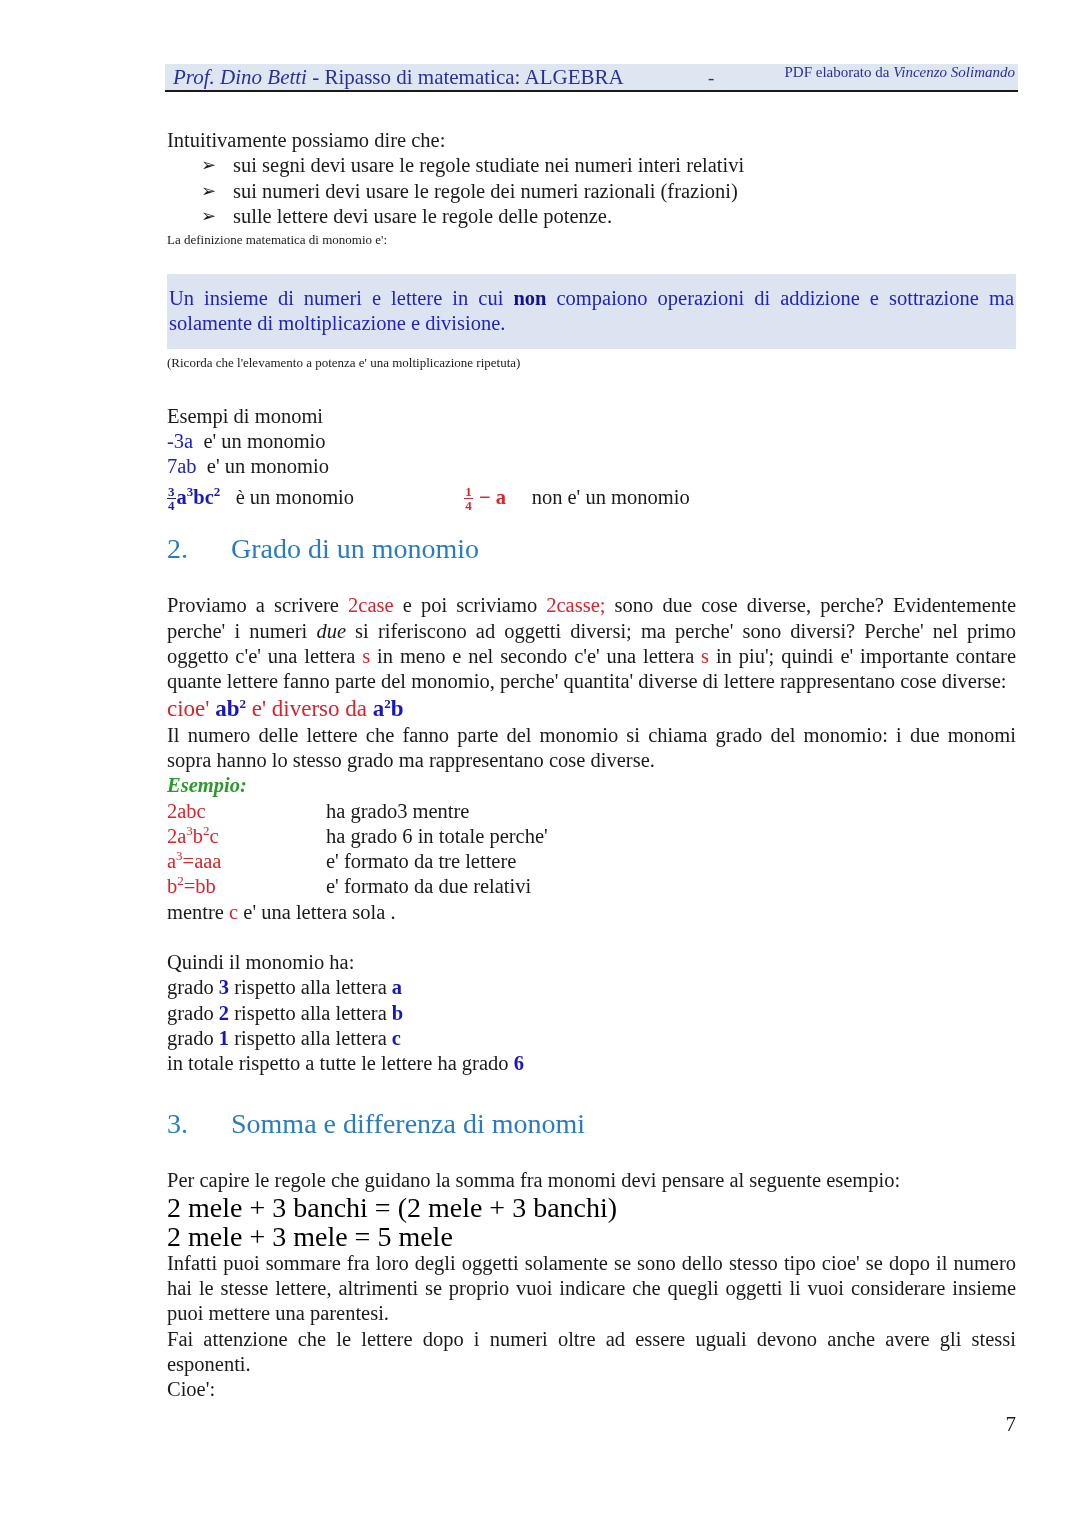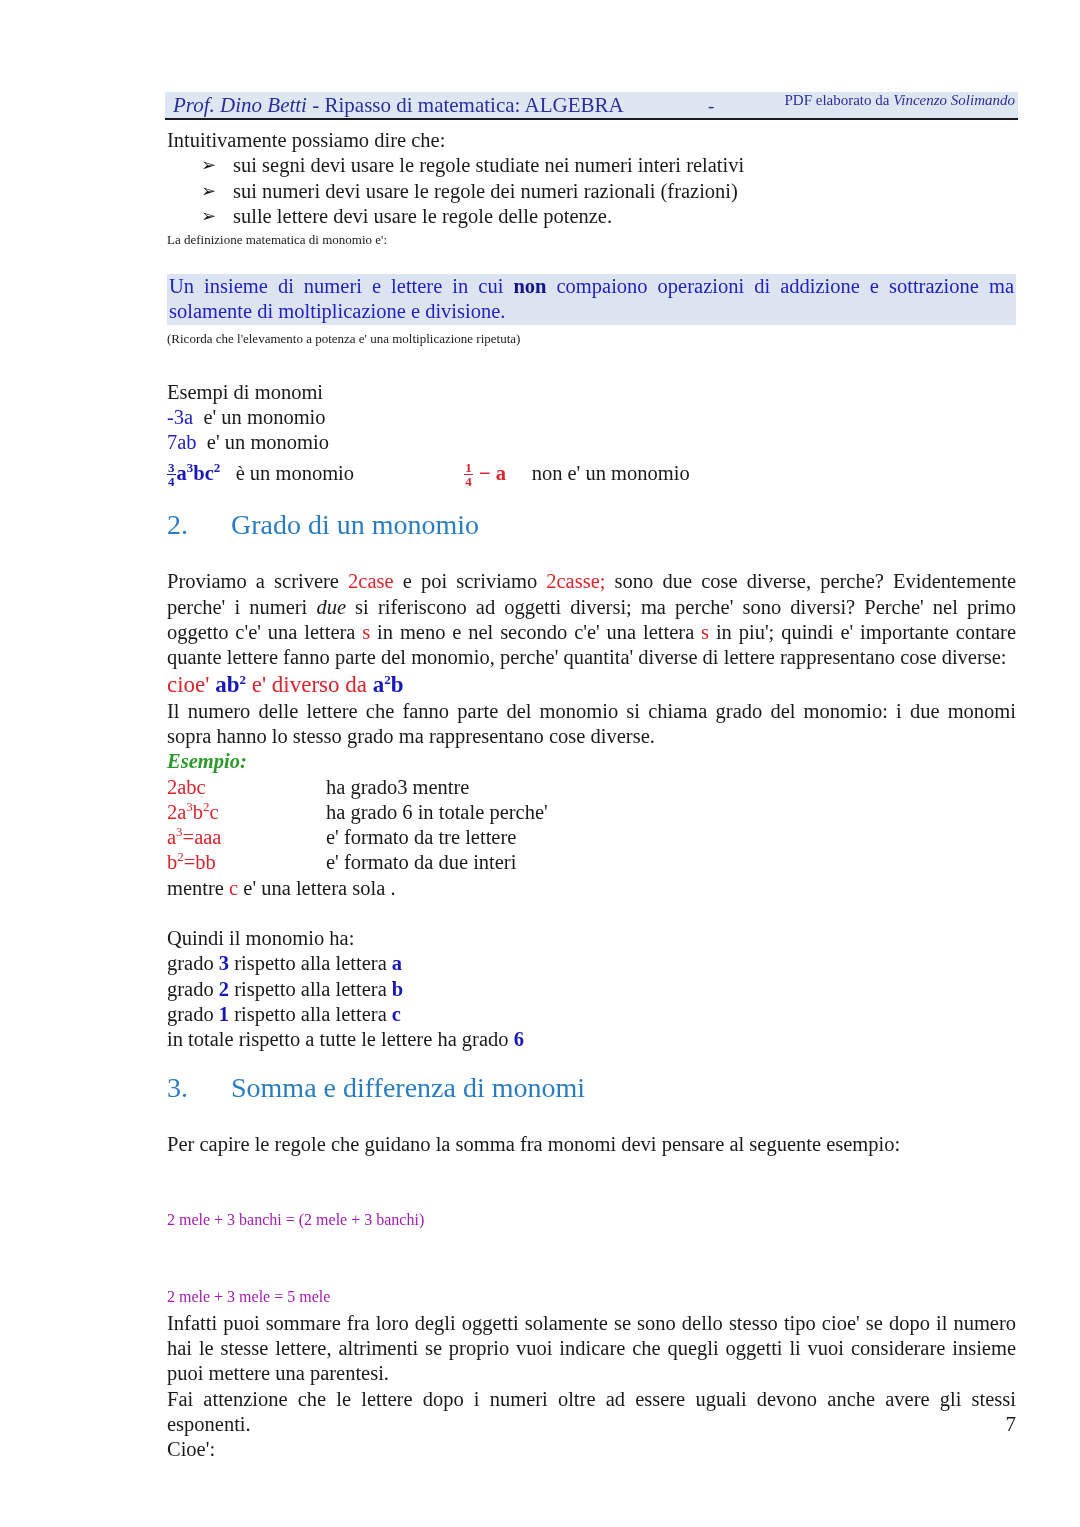--- a/index.html
+++ b/index.html
@@ -1,56 +1,56 @@
 <!DOCTYPE html>
 <html><head>
 <meta charset="utf-8">
 <style>
   html, body { margin: 0; padding: 0; background: #ffffff; }
   body { width: 1080px; height: 1527px; position: relative; overflow: hidden;
          font-family: "DejaVu Serif", "Liberation Serif", serif; color: #1a1a1a; }
 
   .header { position: absolute; left: 165px; top: 64px; width: 853px; height: 26px;
             background: #dde6f1; border-bottom: 2px solid #1a1a1a;
-            font-family: "Liberation Serif", serif; color: #2b2f9c; margin-top: 28px; }
+            font-family: "Liberation Serif", serif; color: #2b2f9c; }
   .header .h-left { position: absolute; left: 8px; top: 1px; font-size: 21px; white-space: nowrap; }
   .header .h-left i { font-style: italic; }
   .header .h-dash { position: absolute; left: 543px; top: 3px; font-size: 19px; }
   .header .h-right { position: absolute; right: 3px; top: 0; font-size: 15px; white-space: nowrap; }
 
   .page { position: absolute; left: 167px; top: 128px; width: 849px;
           font-family: "Liberation Serif", serif; font-size: 20.5px; line-height: 25.3px; }
   p { margin: 0; }
   .just { text-align: justify; }
   .blue { color: #2222c2; }
   .dblue { color: #1818b8; font-weight: bold; }
   .red { color: #d8242c; }
   .green { color: #2b9a2b; font-style: italic; font-weight: bold; }
 
   ul.arrows { list-style: none; margin: 0; padding: 0 0 0 34px; }
   ul.arrows li { position: relative; padding-left: 32px; }
   ul.arrows li .arrow { position: absolute; left: 0; top: 0; font-size: 18px; }
 
   .small { font-size: 13px; line-height: 22px; }
-  .defbox { background: #dce4f1; color: #2222c2; margin-top: 23px; padding: 0 2px; text-align: justify; }
+  .defbox { background: #dce4f1; color: #2222c2; margin-top: 23px; padding: 12px 2px; text-align: justify; }
 
   .frac { display: inline-flex; flex-direction: column; align-items: center; vertical-align: middle;
           font-size: 13px; line-height: 13px; font-weight: bold; margin-right: 1px; }
   .frac .num { border-bottom: 1.5px solid currentColor; padding: 0 1px; }
   sup { font-size: 13px; line-height: 0; vertical-align: 8px; }
 
   h2 { margin: 0; font-weight: normal; color: #2a7cc2; font-size: 28px; line-height: 34px;
        font-family: "Liberation Serif", serif; }
   h2 .num { display: inline-block; width: 64px; }
 
   .row { display: flex; gap: 31px; }
   .row .c1 { width: 128px; }
 
   .center-line { text-align: left; font-size: 23px; line-height: 28px; }
-  .big-red { color: #a21caf; font-size: 16px; line-height: 29px; margin-top: 48px; }
+  .big-red { color: #000000; font-size: 28px; line-height: 29px; }
 
   .pagenum { position: absolute; right: 64px; top: 1412px; font-family: "Liberation Serif", serif; font-size: 21px; }
 </style>
 </head>
 <body>
 
 <div class="header">
   <span class="h-left"><i>Prof. Dino Betti</i> <span>-</span> <span>Ripasso di matematica: ALGEBRA</span></span>
   <span class="h-dash">-</span>
   <span class="h-right"><span>PDF elaborato da</span> <i>Vincenzo Solimando</i></span>
@@ -100,31 +100,31 @@
   <div class="row">
       <span class="c1 red"><span>2a</span><sup>3</sup><span>b</span><sup>2</sup><span>c</span></span>
       <span>ha grado 6 in totale perche'</span>
     </div>
   <div class="row">
       <span class="c1 red"><span>a</span><sup>3</sup><span>=aaa</span></span>
       <span>e' formato da tre lettere</span>
     </div>
   <div class="row">
       <span class="c1 red"><span>b</span><sup>2</sup><span>=bb</span></span>
-      <span>e' formato da due interi</span>
+      <span>e' formato da due relativi</span>
     </div>
   <p><span>mentre </span><span class="red">c</span><span> e' una lettera sola .</span></p>
 
   <p style="margin-top:25px">Quindi il monomio ha:</p>
   <p><span>grado </span><span class="dblue">3</span><span> rispetto alla lettera </span><span class="dblue">a</span></p>
   <p><span>grado </span><span class="dblue">2</span><span> rispetto alla lettera </span><span class="dblue">b</span></p>
   <p><span>grado </span><span class="dblue">1</span><span> rispetto alla lettera </span><span class="dblue">c</span></p>
   <p><span>in totale rispetto a tutte le lettere ha grado </span><span class="dblue">6</span></p>
 
-  <h2 style="margin-top:18px"><span class="num">3.</span><span>Somma e differenza di monomi</span></h2>
+  <h2 style="margin-top:30px"><span class="num">3.</span><span>Somma e differenza di monomi</span></h2>
 
   <p style="margin-top:27px">Per capire le regole che guidano la somma fra monomi devi pensare al seguente esempio:</p>
   <p class="big-red">2 mele + 3 banchi = (2 mele + 3 banchi)</p>
   <p class="big-red">2 mele + 3 mele = 5 mele</p>
   <p class="just">Infatti puoi sommare fra loro degli oggetti solamente se sono dello stesso tipo cioe' se dopo il numero hai le stesse lettere, altrimenti se proprio vuoi indicare che quegli oggetti li vuoi considerare insieme puoi mettere una parentesi.</p>
   <p class="just">Fai attenzione che le lettere dopo i numeri oltre ad essere uguali devono anche avere gli stessi esponenti.</p>
   <p>Cioe':</p>
 </div>
 
 <div class="pagenum">7</div>

